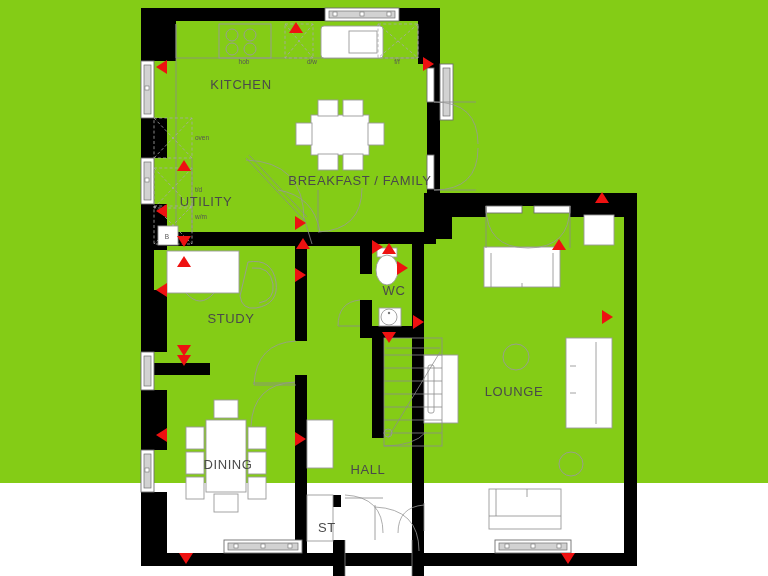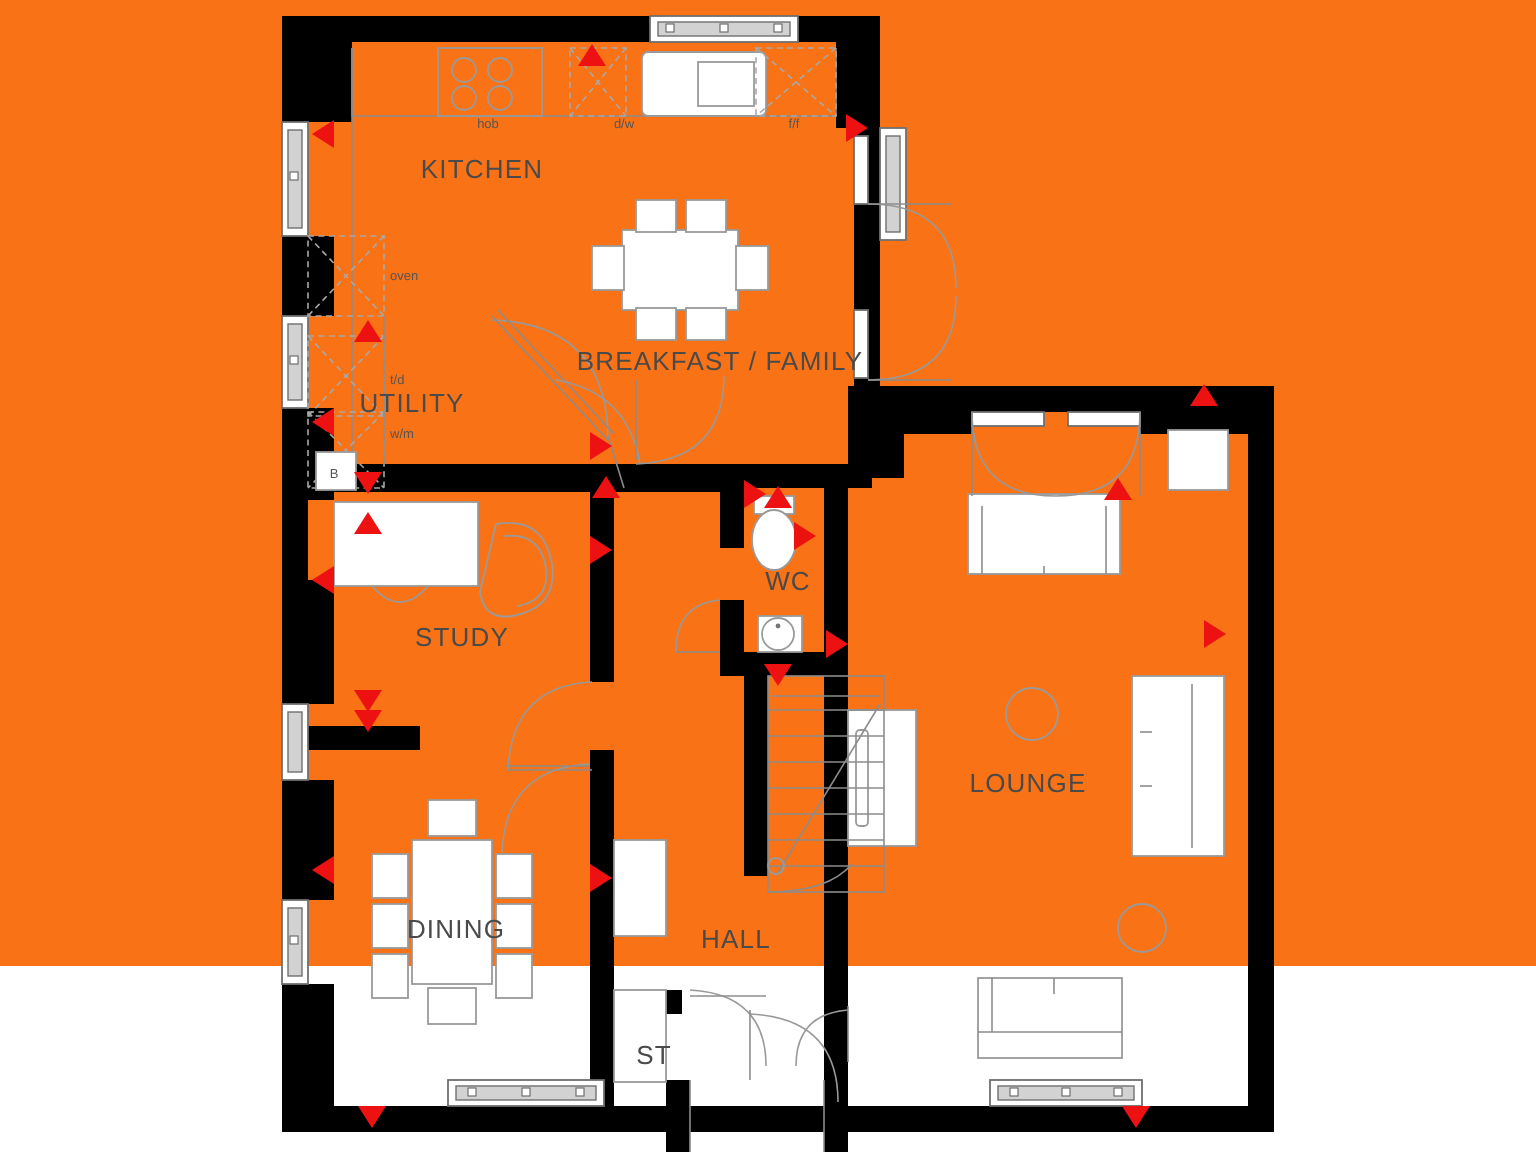--- a/index.html
+++ b/index.html
@@ -1,18 +1,18 @@
 <!DOCTYPE html>
 <html><head>
 <meta charset="utf-8">
 <style>
   html,body{margin:0;padding:0;background:#ffffff;}
   body{width:768px;height:576px;overflow:hidden;
        font-family:"Liberation Sans","DejaVu Sans",sans-serif;}
-  #plan-root{position:relative;width:768px;height:483px;background:#f97316;}
+  #plan-root{position:relative;width:768px;height:483px;background:#84cc16;}
   svg#floorplan{display:block;width:768px;height:576px;}
   .room-label{font-family:"Liberation Sans","DejaVu Sans",sans-serif;
               font-size:13px;fill:#4a4a4a;letter-spacing:0.6px;text-anchor:middle;}
   .appliance-label{font-family:"Liberation Sans","DejaVu Sans",sans-serif;
               font-size:6.5px;fill:#555;text-anchor:middle;}
   .appliance-label-l{font-family:"Liberation Sans","DejaVu Sans",sans-serif;
               font-size:6.5px;fill:#555;text-anchor:start;}
   .wall{fill:#000000;}
   .furn{fill:#ffffff;stroke:#9a9a9a;stroke-width:0.9;}
   .furn-none{fill:none;stroke:#9a9a9a;stroke-width:0.9;}

